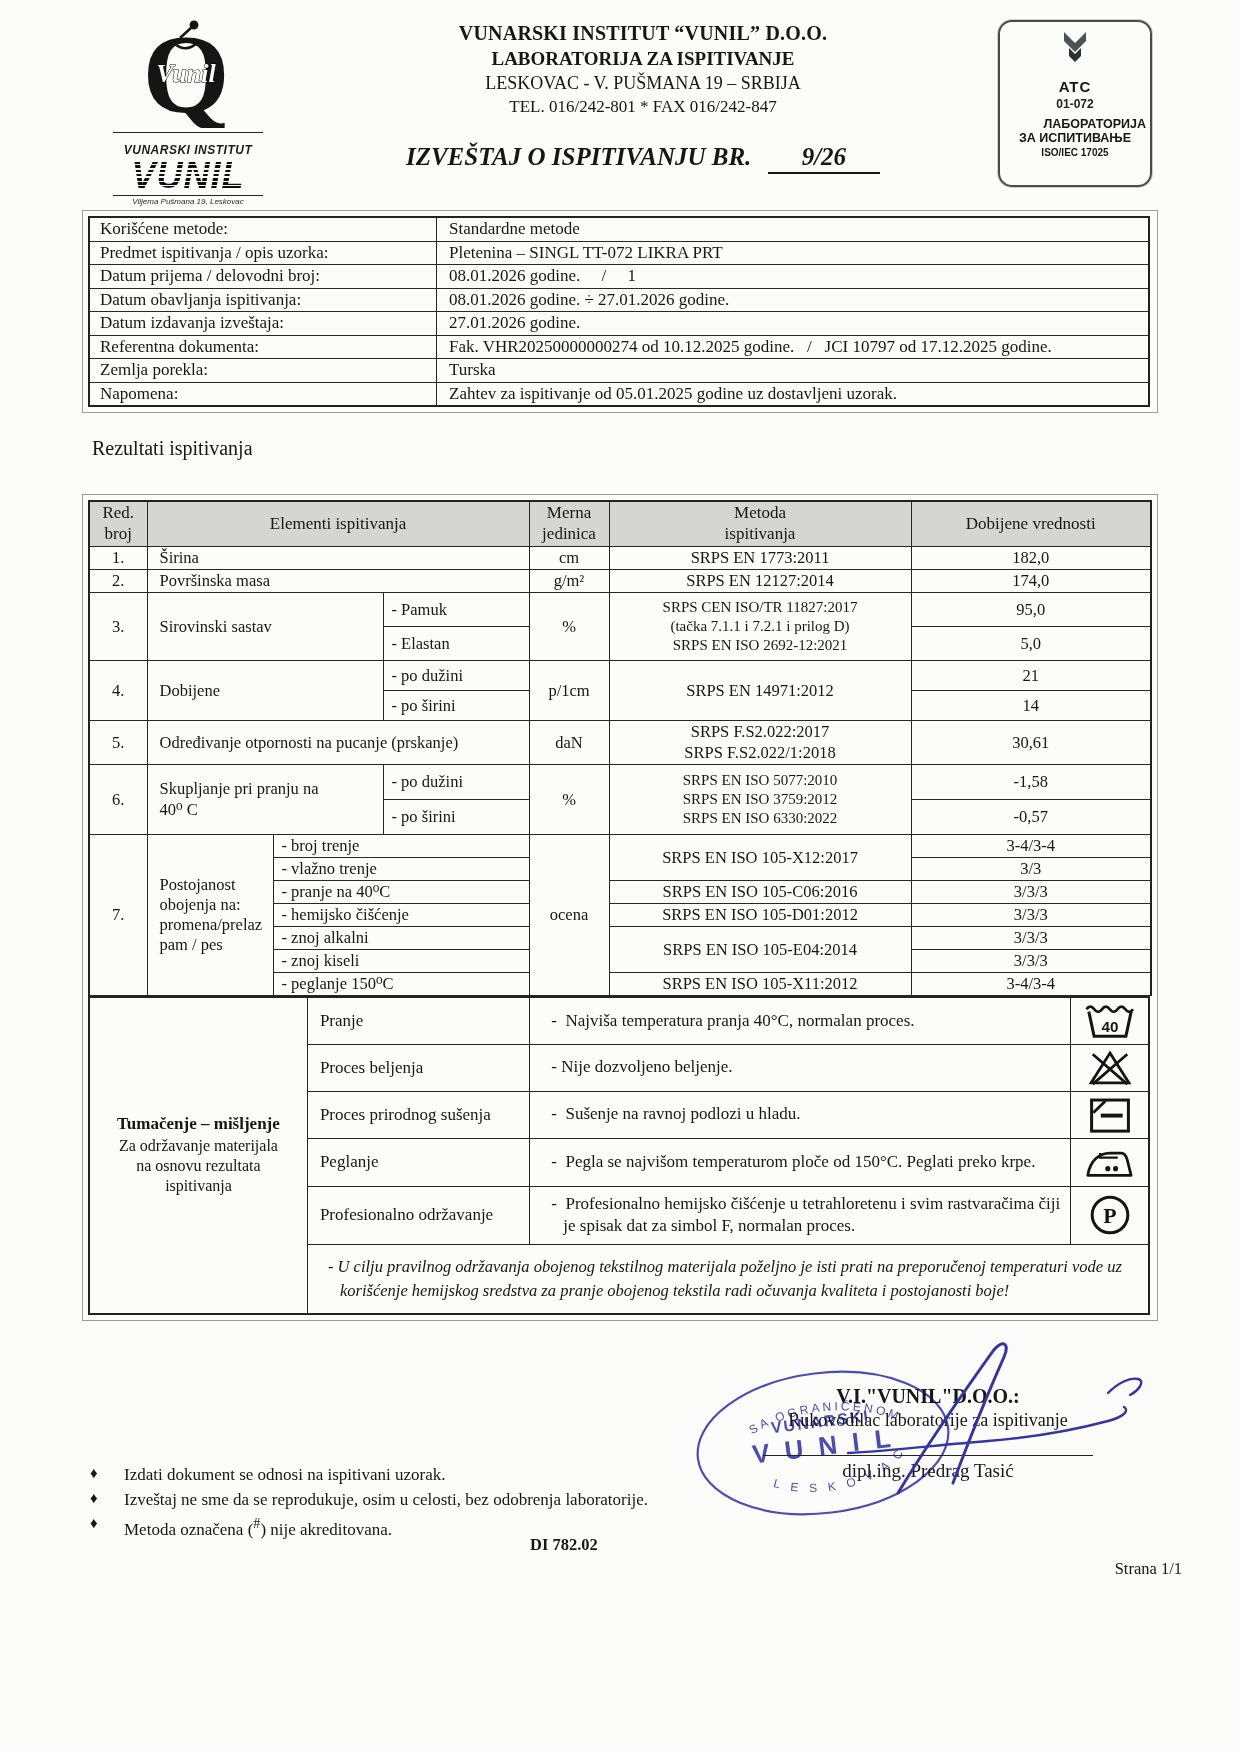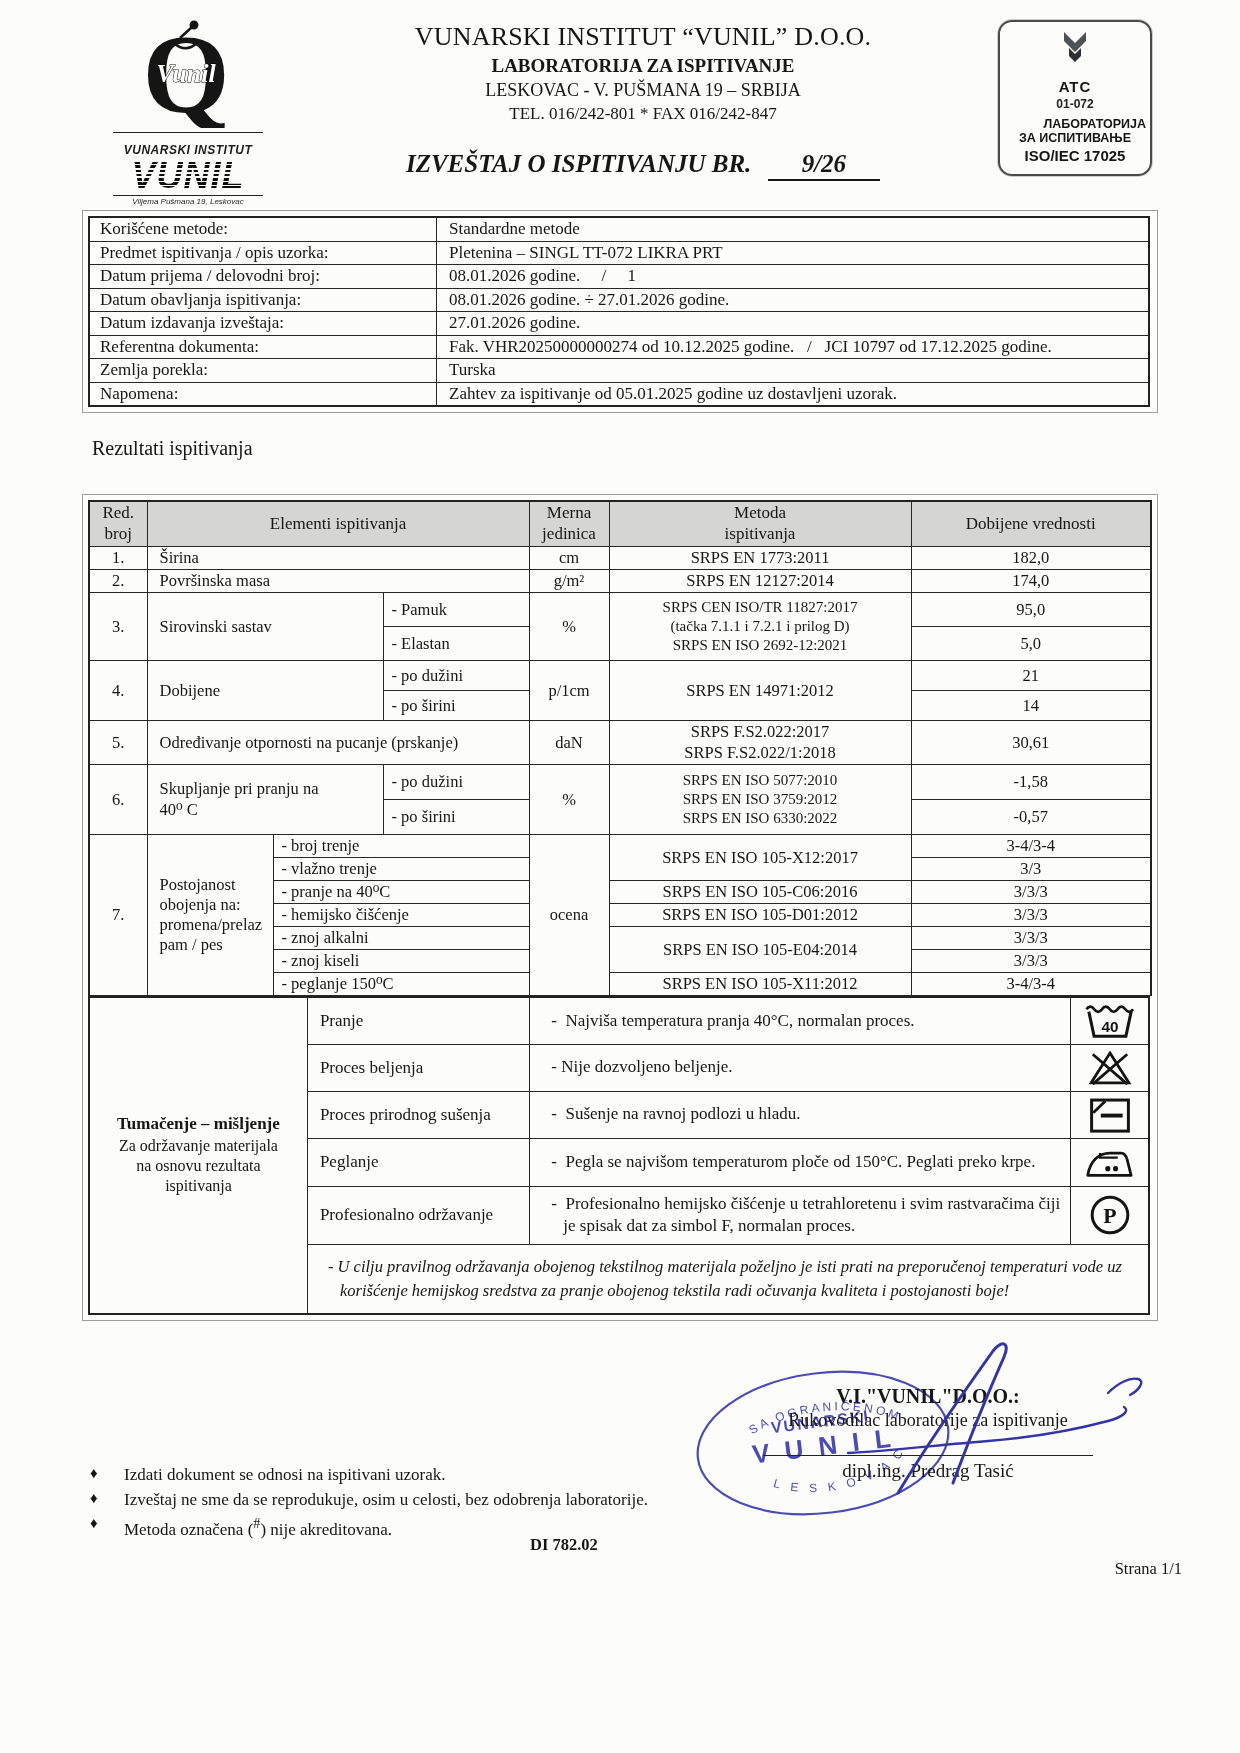--- a/index.html
+++ b/index.html
@@ -23,38 +23,38 @@
   .vi-inst{font-style:italic;font-weight:700;font-size:12px;letter-spacing:.5px;border-top:1.5px solid #222;padding-top:10px;color:#1c1c1c;}
   .vi-brand{font-style:italic;font-weight:900;font-size:36px;line-height:38px;letter-spacing:1px;color:#111;}
   @supports ((-webkit-background-clip:text) or (background-clip:text)){
     .vi-brand{
       background:repeating-linear-gradient(180deg,#0e0e0e 0 2.6px,#fcfcfa 2.6px 4.2px);
       -webkit-background-clip:text;background-clip:text;color:transparent;
     }
   }
   .vi-addr{font-style:italic;font-size:8px;border-top:1.5px solid #222;padding-top:1px;color:#2a2a2a;}
   .head-center{flex:1;text-align:center;padding-top:8px;}
-  .org-name{font-weight:normal;font-size:26px;letter-spacing:.2px;}
+  .org-name{font-weight:bold;font-size:20px;letter-spacing:.2px;}
   .org-sub{font-weight:bold;font-size:19px;margin-top:3px;}
   .org-addr{font-size:18px;margin-top:3px;}
   .org-tel{font-size:17px;margin-top:3px;}
   .report-line{margin-top:26px;font-style:italic;font-weight:bold;font-size:25px;}
   .report-no{display:inline-block;border-bottom:2.5px solid #161616;padding:0 34px 1px 34px;margin-left:10px;}
   .atc-badge{
     flex:0 0 142px;width:142px;margin-top:6px;
     border:2px solid #4a4a4a;border-radius:14px;
-    padding:8px 4px 10px 4px;text-align:center;
+    padding:8px 4px 27px 4px;text-align:center;
     font-family:"Liberation Sans","DejaVu Sans",sans-serif;
     box-shadow:0 0 0 1px #cfcfcd;
   }
   .atc-name{font-weight:bold;font-size:15px;margin-top:2px;letter-spacing:1px;}
   .atc-code{font-size:12px;font-weight:bold;margin-top:2px;color:#222;}
   .atc-l1{font-size:12.5px;font-weight:bold;margin-top:6px;text-align:right;}
   .atc-l2{font-size:12.5px;font-weight:bold;}
-  .atc-l3{font-size:15px;font-weight:bold;margin-top:2px;}
+  .atc-l3{font-size:10px;font-weight:bold;margin-top:2px;}
 
   
   .outer-double{position:relative;}
   .outer-double::before{content:"";position:absolute;inset:-6px;border:1.5px solid #9d9d9b;pointer-events:none;}
   table{border-collapse:collapse;table-layout:fixed;width:1062px;}
   td,th{border:1.8px solid #272727;padding:1px 6px;overflow:hidden;}
   .info-table{margin-top:6px;border:2.5px solid #222;}
   .info-table td{font-size:17px;height:20.5px;}
   .info-table .lbl{width:330px;padding-left:10px;}
   .info-table .val{padding-left:12px;}

